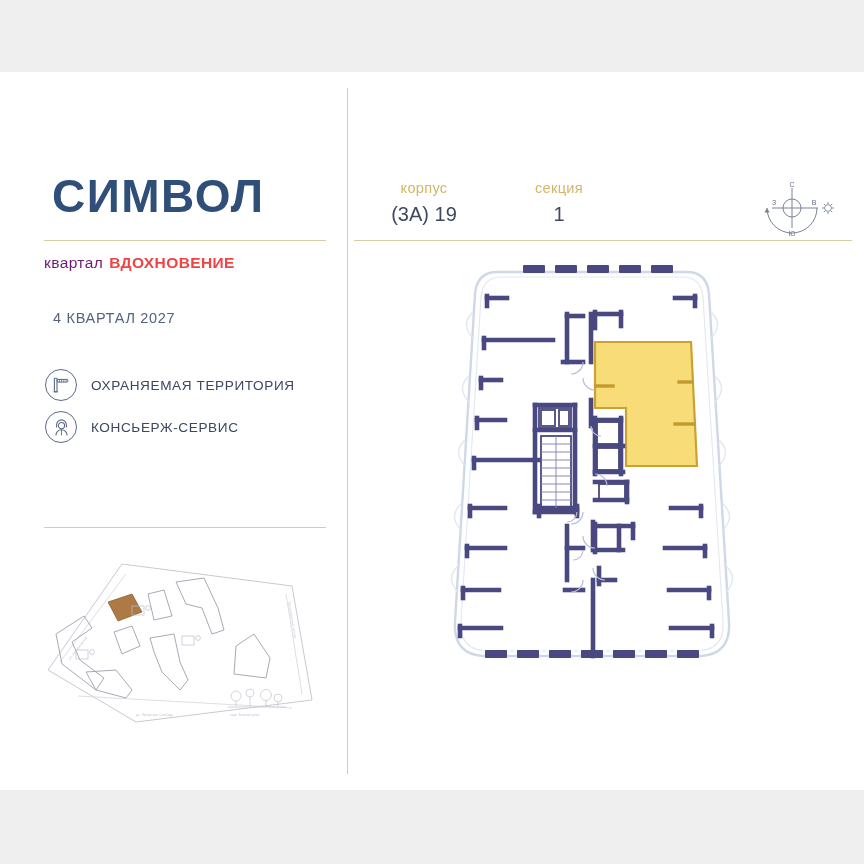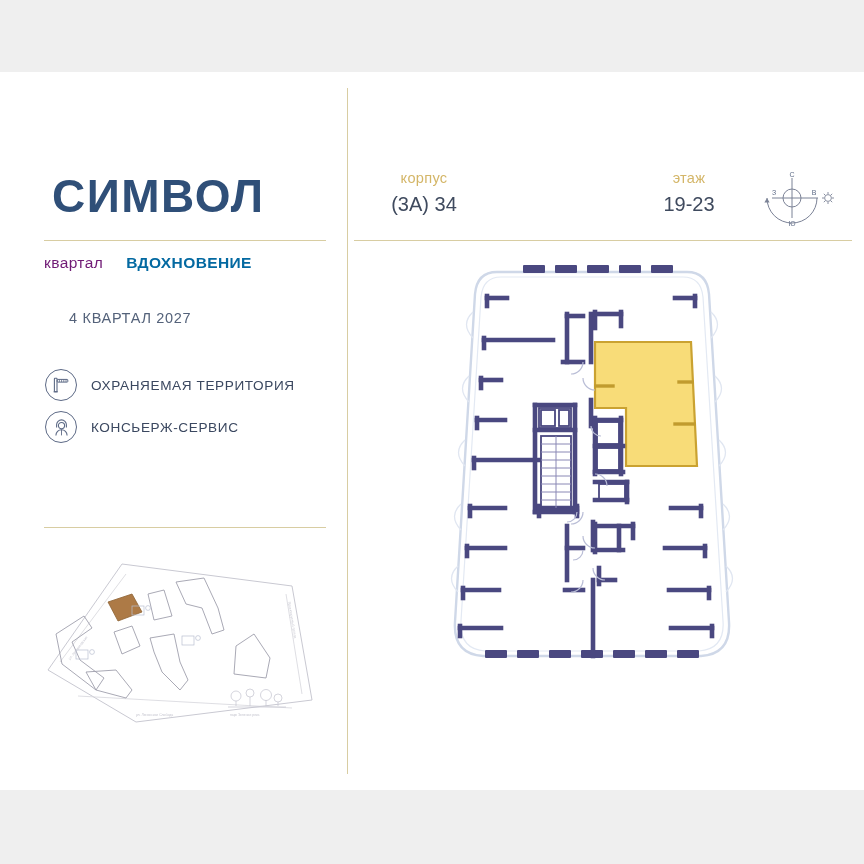--- a/index.html
+++ b/index.html
@@ -27,40 +27,40 @@
   .rule-gold{
     position:absolute;background:#d8cda2;height:1px;
   }
   .r1{left:44px;top:168px;width:282px;}
   .r2{left:44px;top:455px;width:282px;}
   .sub{
     position:absolute;left:44px;top:182px;white-space:nowrap;
     font-size:15.5px;color:#2f4f78;letter-spacing:.4px;
   }
   .sub .w1{color:#701a75;font-weight:normal;}
-  .sub .w2{font-weight:bold;color:#0369a1;margin-left:23px;}
+  .sub .w2{font-weight:bold;color:#ef4444;margin-left:6px;}
   .deadline{
-    position:absolute;left:69px;top:238px;white-space:nowrap;
+    position:absolute;left:53px;top:238px;white-space:nowrap;
     font-size:14.5px;color:#54627a;letter-spacing:.7px;
   }
   .feat{position:absolute;left:45px;display:flex;align-items:center;gap:14px;}
   .f1{top:297px;}
   .f2{top:339px;}
   .feat .ico{
     width:30px;height:30px;border-radius:50%;
     border:1.4px solid #5d6a86;flex:none;
     display:flex;align-items:center;justify-content:center;
   }
   .feat .lbl{
     font-size:13.6px;color:#3b4860;letter-spacing:.6px;white-space:nowrap;
   }
   .sitemap{position:absolute;left:40px;top:478px;width:290px;height:190px;}
   
   .right{position:absolute;left:347px;top:0;width:517px;height:718px;}
-  .hdr{position:absolute;left:0;top:98px;width:409px;height:70px;padding-left:16px;}
+  .hdr{position:absolute;left:0;top:108px;width:409px;height:70px;padding-left:16px;}
   .hcell{position:absolute;text-align:center;}
   .hcell .k{
     font-size:14.6px;color:#d4b668;letter-spacing:.3px;white-space:nowrap;
   }
   .hcell .v{
     font-size:20px;color:#3f4a5e;margin-top:7px;white-space:nowrap;
   }
   .h-korpus{left:7px;top:0;width:140px;}
   .h-sekciya{left:152px;top:0;width:120px;}
   .h-etazh{left:277px;top:0;width:130px;}
@@ -169,25 +169,25 @@
         </g>
       </svg>
     </div>
   </div>
 
   <div class="right">
 
     <div class="hdr">
       <div class="hcell h-korpus">
         <div class="k">корпус</div>
-        <div class="v">(3А) 34</div>
+        <div class="v">(3А) 19</div>
       </div>
-      <div class="hcell h-etazh">
-        <div class="k">этаж</div>
-        <div class="v">19-23</div>
+      <div class="hcell h-sekciya">
+        <div class="k">секция</div>
+        <div class="v">1</div>
       </div>
 
       <div class="compass">
         <svg width="92" height="62" viewBox="0 0 92 62">
           <circle cx="40" cy="26" r="9" fill="none" stroke="#7b8296" stroke-width="1"></circle>
           <line x1="40" y1="6" x2="40" y2="46" stroke="#7b8296" stroke-width="1"></line>
           <line x1="20" y1="26" x2="66" y2="26" stroke="#7b8296" stroke-width="1"></line>
           <text x="40" y="5" font-size="7" fill="#5d6a86" text-anchor="middle" font-family="Liberation Sans, sans-serif">С</text>
           <text x="40" y="54" font-size="7" fill="#5d6a86" text-anchor="middle" font-family="Liberation Sans, sans-serif">Ю</text>
           <text x="22" y="23" font-size="7" fill="#5d6a86" text-anchor="middle" font-family="Liberation Sans, sans-serif">З</text>

